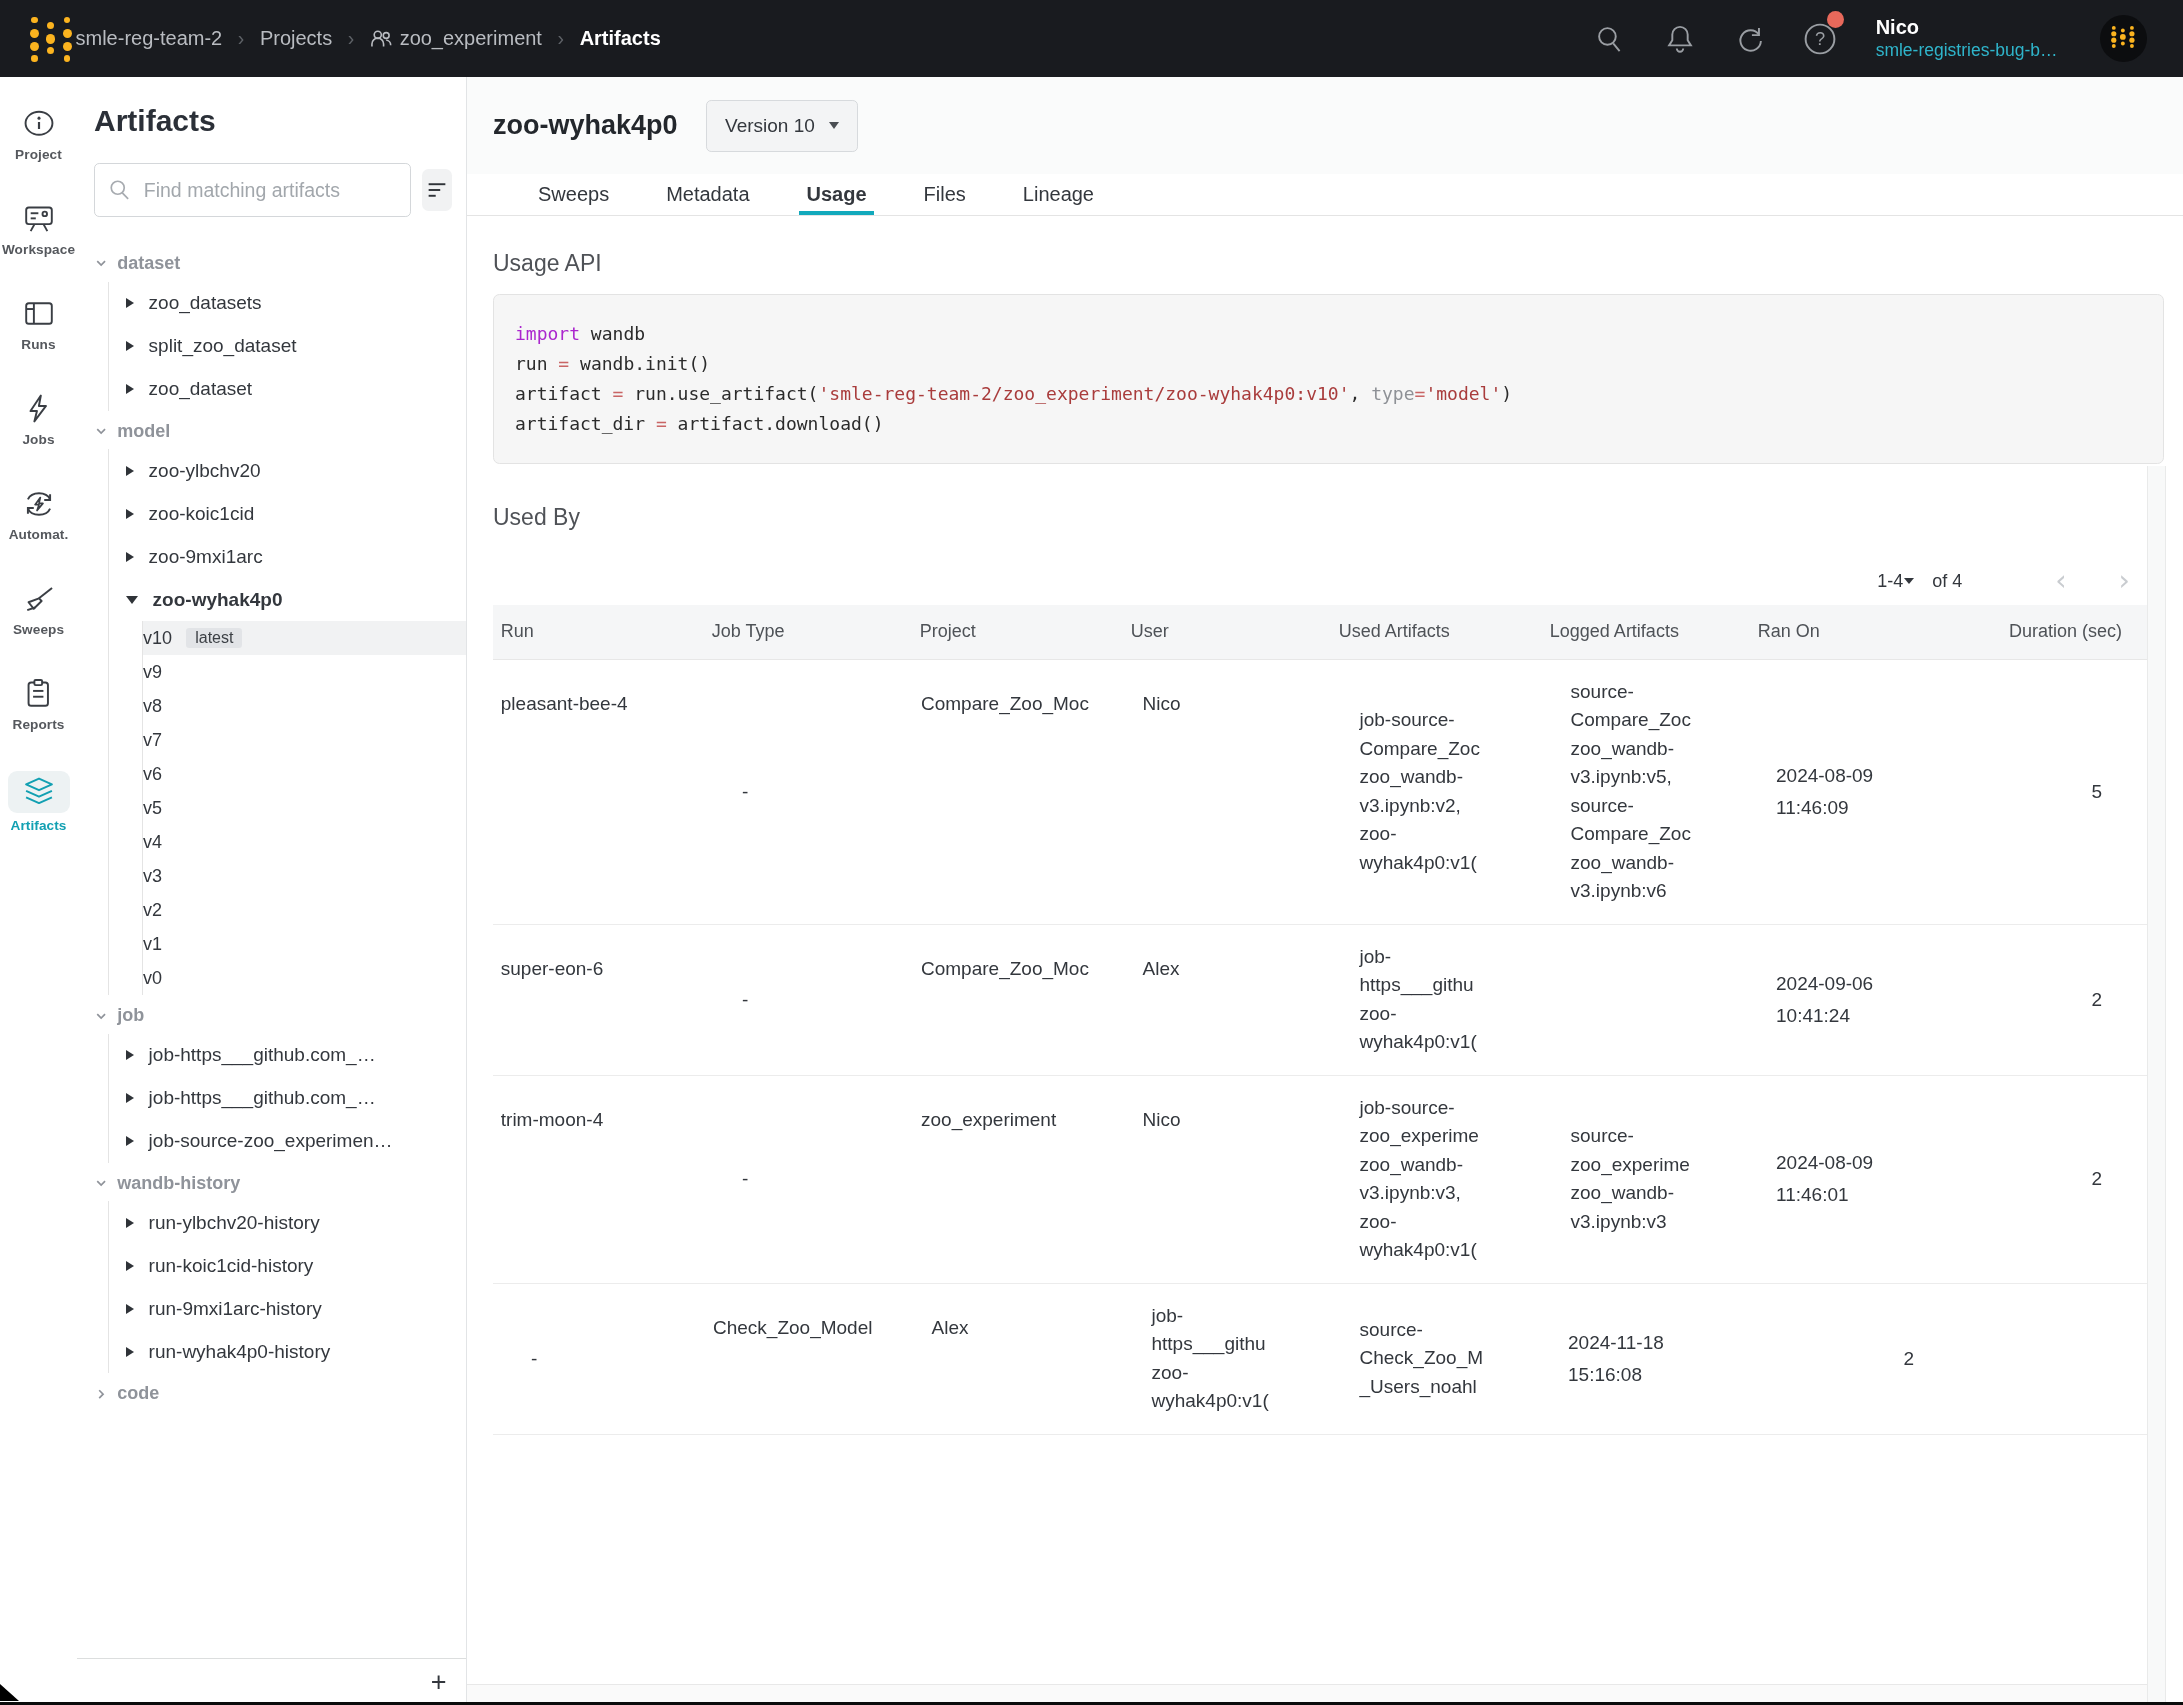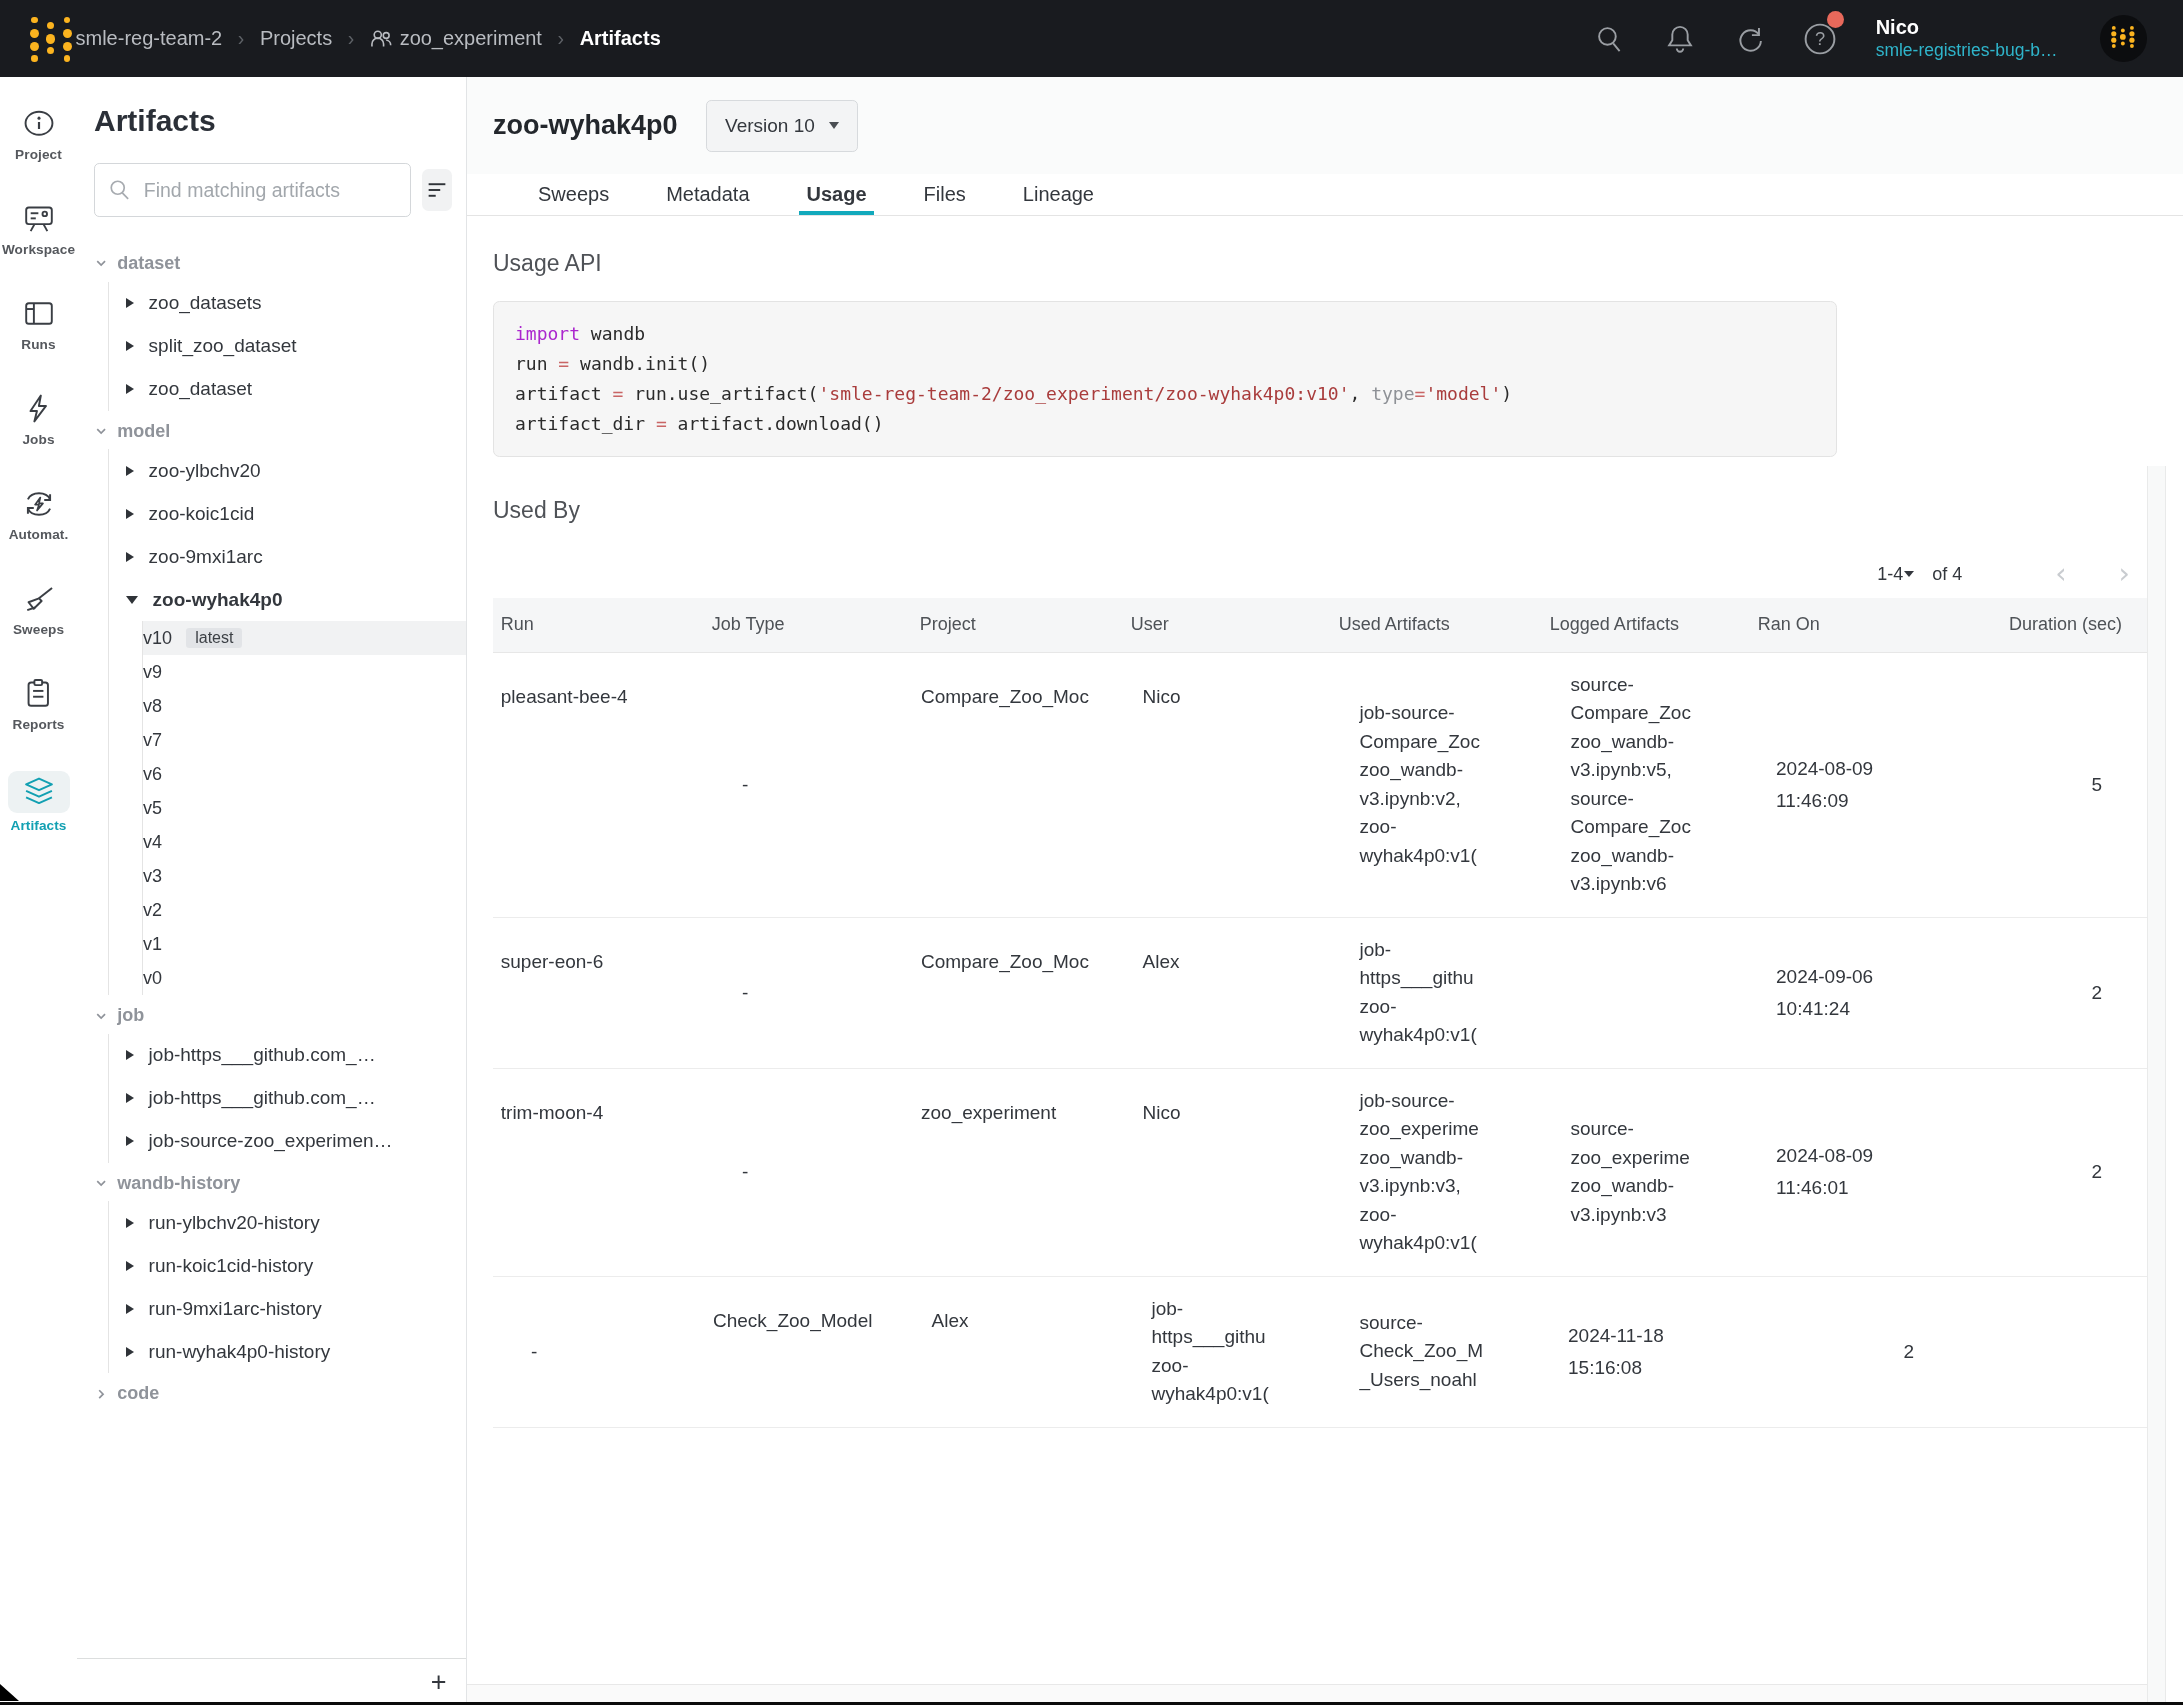--- a/index.html
+++ b/index.html
@@ -66,22 +66,22 @@
   .main-title{font-size:27px;font-weight:700;color:#23272c;}
   .version-btn{margin-left:28.5px;height:52px;background:#f3f4f5;border:0.6px solid #d7dadd;border-radius:5.2px;
     display:flex;align-items:center;gap:14.3px;padding:0 18px;font-size:19px;color:#33373d;cursor:pointer;}
   .vcaret{width:0;height:0;border-left:5.8px solid transparent;border-right:5.8px solid transparent;border-top:7.1px solid #4a4e53;}
   .tabbar{height:42px;background:#fff;border-bottom:0.6px solid #e4e4e4;display:flex;align-items:stretch;padding-left:71px;gap:57px;}
   .tab{display:flex;align-items:center;font-size:20px;color:#33373d;position:relative;cursor:pointer;}
   .tab.active{font-weight:700;}
   .tab.active::after{content:"";position:absolute;left:-7.8px;right:-7.8px;bottom:0;height:3.9px;background:#12a9bc;}
   .content{position:absolute;left:0;right:0;top:139px;bottom:21px;padding-left:26px;overflow:hidden;}
   .sec-heading{font-size:23px;color:#4f5257;margin-top:40px;font-weight:500;}
-  .codeblock{margin-top:24px;width:1344px;background:#f6f6f6;border:0.6px solid #e3e3e3;border-radius:6.5px;
-    padding:17px 21px;font-family:"DejaVu Sans Mono",monospace;font-size:18px;line-height:30px;color:#2b2b2b;white-space:pre;}
+  .codeblock{margin-top:17px;width:1671px;background:#f6f6f6;border:0.6px solid #e3e3e3;border-radius:6.5px;
+    padding:24px 21px;font-family:"DejaVu Sans Mono",monospace;font-size:18px;line-height:30px;color:#2b2b2b;white-space:pre;}
   .tk-kw{color:#ab27ce;}
   .tk-op{color:#c96565;}
   .tk-str{color:#a93c3c;}
   .tk-param{color:#8e9196;}
 
   .pagination{width:1654px;display:flex;justify-content:flex-end;align-items:center;margin-top:36px;
     font-size:18px;color:#33373d;gap:18px;}
   .pag-range{display:flex;align-items:center;gap:1px;cursor:pointer;}
   .pag-caret{width:0;height:0;border-left:5.2px solid transparent;border-right:5.2px solid transparent;border-top:6.5px solid #33373d;}
   .pag-of{margin-right:58px;}

